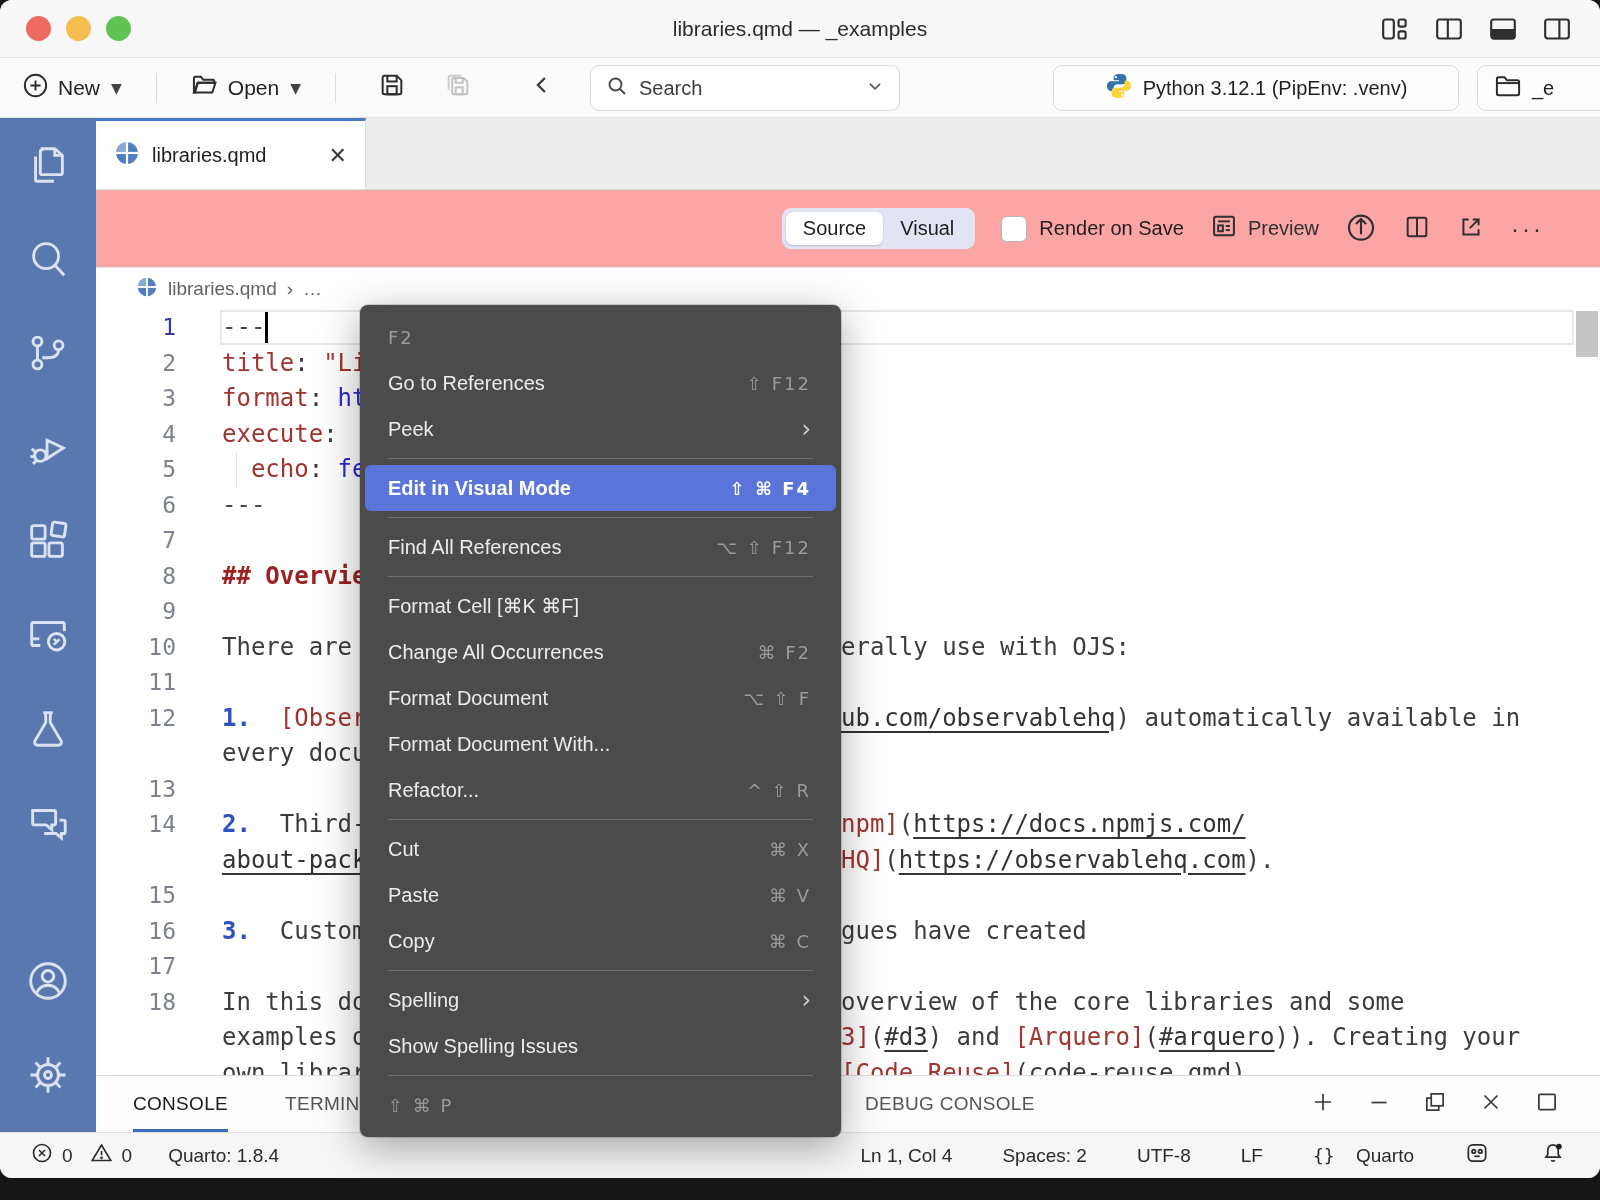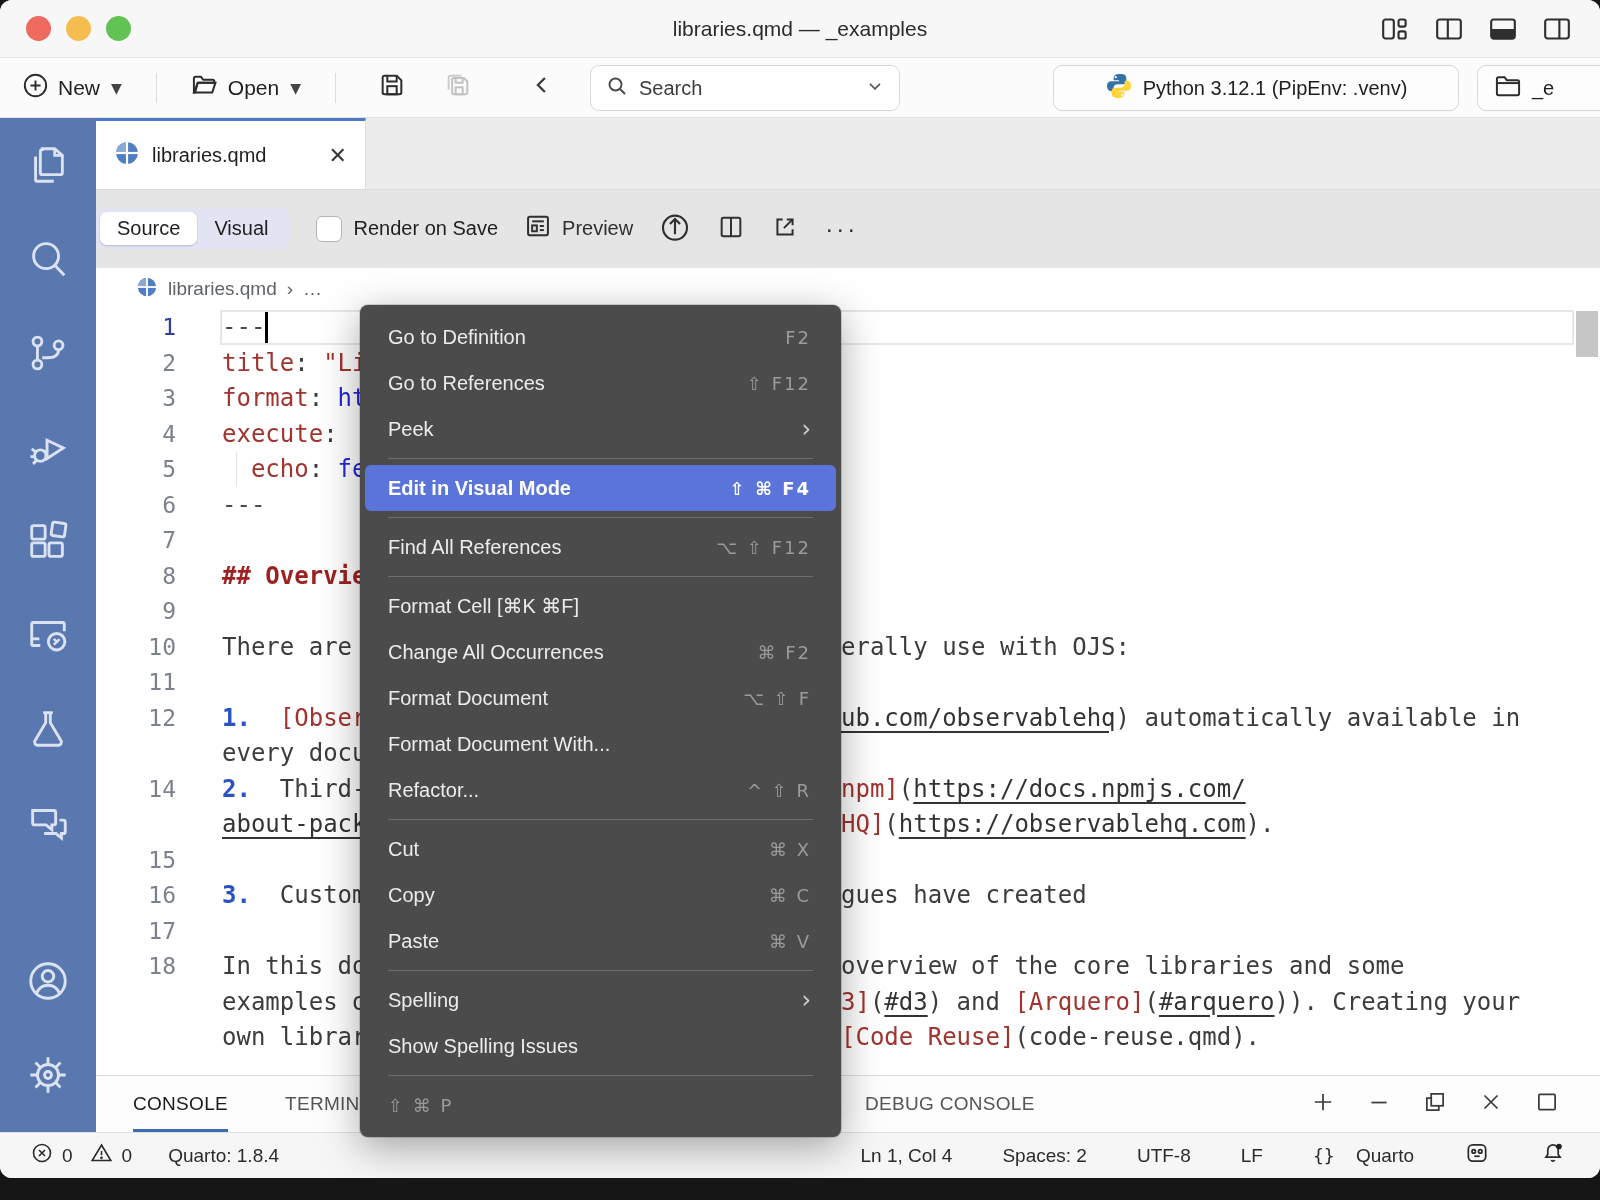--- a/index.html
+++ b/index.html
@@ -38,21 +38,21 @@
   .aspacer{flex:1}
 
   .editorcol{flex:1;display:flex;flex-direction:column;min-width:0}
 
   
   .tabbar{height:72px;background:#ececec;display:flex;border-bottom:1px solid #dcdcdc}
   .tab{width:270px;background:#fff;border-top:3px solid var(--tabacc);border-right:1px solid #dcdcdc;display:flex;align-items:center;gap:12px;padding:0 18px;font-size:20px;color:#1f1f1f}
   .tab .close{margin-left:auto;font-size:22px;color:#3a3a3a;font-family:"DejaVu Sans",sans-serif}
 
   
-  .edbar{height:78px;background:#e5e5e5;border-bottom:1px solid #e7e7e7;display:flex;align-items:center;justify-content:flex-start;gap:26px;padding-right:56px}
+  .edbar{height:78px;background:#fca5a5;border-bottom:1px solid #e7e7e7;display:flex;align-items:center;justify-content:flex-end;gap:26px;padding-right:56px}
   .segtoggle{background:#e2e4f3;border-radius:9px;padding:4px;display:flex;font-size:20px;color:#1f1f1f}
   .seg{padding:5px 17px;border-radius:7px}
   .seg.active{background:#fff;box-shadow:0 1px 2px rgba(0,0,0,.18)}
   .chkrow{display:flex;align-items:center;gap:12px;font-size:20px;color:#1f1f1f}
   .checkbox{width:26px;height:26px;border:1.5px solid #b5b5b5;border-radius:6px;background:#fff}
   .edicon{color:#2f2f2f;display:flex;align-items:center;gap:10px;font-size:20px}
   .dots{font-size:24px;color:#2f2f2f;letter-spacing:3px}
 
   
   .bcrumb{height:42px;display:flex;align-items:center;gap:10px;padding-left:40px;font-size:19px;color:#5f6368;background:#fff}
@@ -356,20 +356,21 @@
           <div class="crow"><span class="lnum">4</span><span class="ltext"><span class="c-k">execute</span><span class="c-p">:</span></span></div>
           <div class="crow"><span class="lnum">5</span><span class="ltext"><span class="c-p">  </span><span class="c-k">echo</span><span class="c-p">: </span><span class="c-b">fe</span></span><span class="iguide"></span></div>
           <div class="crow"><span class="lnum">6</span><span class="ltext"><span class="c-g">---</span></span></div>
           <div class="crow"><span class="lnum">7</span><span class="ltext"></span></div>
           <div class="crow"><span class="lnum">8</span><span class="ltext"><span class="c-h">## Overvie</span></span></div>
           <div class="crow"><span class="lnum">9</span><span class="ltext"></span></div>
           <div class="crow"><span class="lnum">10</span><span class="ltext"><span class="c-p">There are </span></span><span class="rfrag"><span class="c-p">erally use with OJS:</span></span></div>
           <div class="crow"><span class="lnum">11</span><span class="ltext"></span></div>
           <div class="crow"><span class="lnum">12</span><span class="ltext"><span class="c-n">1.</span><span class="c-p">  </span><span class="c-k">[Obser</span></span><span class="rfrag"><span class="c-u">ub.com/observablehq</span><span class="c-p">) automatically available in</span></span></div>
           <div class="crow"><span class="lnum"></span><span class="ltext"><span class="c-p">every docu</span></span></div>
+          <div class="crow"><span class="lnum">13</span><span class="ltext"></span></div>
           <div class="crow"><span class="lnum">14</span><span class="ltext"><span class="c-n">2.</span><span class="c-p">  </span><span class="c-p">Third-</span></span><span class="rfrag"><span class="c-k">npm]</span><span class="c-p">(</span><span class="c-u">https://docs.npmjs.com/</span></span></div>
           <div class="crow"><span class="lnum"></span><span class="ltext"><span class="c-u">about-pack</span></span><span class="rfrag"><span class="c-k">HQ]</span><span class="c-p">(</span><span class="c-u">https://observablehq.com</span><span class="c-p">).</span></span></div>
           <div class="crow"><span class="lnum">15</span><span class="ltext"></span></div>
           <div class="crow"><span class="lnum">16</span><span class="ltext"><span class="c-n">3.</span><span class="c-p">  </span><span class="c-p">Custom</span></span><span class="rfrag"><span class="c-p">gues have created</span></span></div>
           <div class="crow"><span class="lnum">17</span><span class="ltext"></span></div>
           <div class="crow"><span class="lnum">18</span><span class="ltext"><span class="c-p">In this do</span></span><span class="rfrag"><span class="c-p">overview of the core libraries and some</span></span></div>
           <div class="crow"><span class="lnum"></span><span class="ltext"><span class="c-p">examples o</span></span><span class="rfrag"><span class="c-k">3]</span><span class="c-p">(</span><span class="c-u">#d3</span><span class="c-p">) and </span><span class="c-k">[Arquero]</span><span class="c-p">(</span><span class="c-u">#arquero</span><span class="c-p">)). Creating your</span></span></div>
           <div class="crow"><span class="lnum"></span><span class="ltext"><span class="c-p">own librar</span></span><span class="rfrag"><span class="c-k">[Code Reuse]</span><span class="c-p">(code-reuse.qmd).</span></span></div>
         </div>
 
@@ -435,21 +436,20 @@
       <span><svg width="26" height="26" viewBox="0 0 24 24" fill="none" stroke="#2b2b2b" stroke-width="1.6">
             <path d="M12 4.5a4.8 4.8 0 0 1 4.8 4.8v4l1.7 2.4H5.5l1.7-2.4v-4A4.8 4.8 0 0 1 12 4.5z"></path>
             <path d="M10.5 18.5a1.6 1.6 0 0 0 3 0"></path>
             <circle cx="17.5" cy="6" r="2.6" fill="#1f1f1f" stroke="none"></circle>
           </svg></span>
     </div>
   </div>
 
   <div class="ctxmenu" id="ctxmenu">
       <div class="mitem">
-        <span class="mlabel">Go to Definition</span>
         <span class="mshort">F2</span>
       </div>
       <div class="mitem">
         <span class="mlabel">Go to References</span>
         <span class="mshort">⇧ F12</span>
       </div>
       <div class="mitem">
         <span class="mlabel">Peek</span>
         <span class="msub">›</span>
       </div>
@@ -481,27 +481,27 @@
       <div class="mitem">
         <span class="mlabel">Refactor...</span>
         <span class="mshort">^ ⇧ R</span>
       </div>
       <div class="msep"></div>
       <div class="mitem">
         <span class="mlabel">Cut</span>
         <span class="mshort">⌘ X</span>
       </div>
       <div class="mitem">
+        <span class="mlabel">Paste</span>
+        <span class="mshort">⌘ V</span>
+      </div>
+      <div class="mitem">
         <span class="mlabel">Copy</span>
         <span class="mshort">⌘ C</span>
       </div>
-      <div class="mitem">
-        <span class="mlabel">Paste</span>
-        <span class="mshort">⌘ V</span>
-      </div>
       <div class="msep"></div>
       <div class="mitem">
         <span class="mlabel">Spelling</span>
         <span class="msub">›</span>
       </div>
       <div class="mitem">
         <span class="mlabel">Show Spelling Issues</span>
       </div>
       <div class="msep"></div>
       <div class="mitem">

